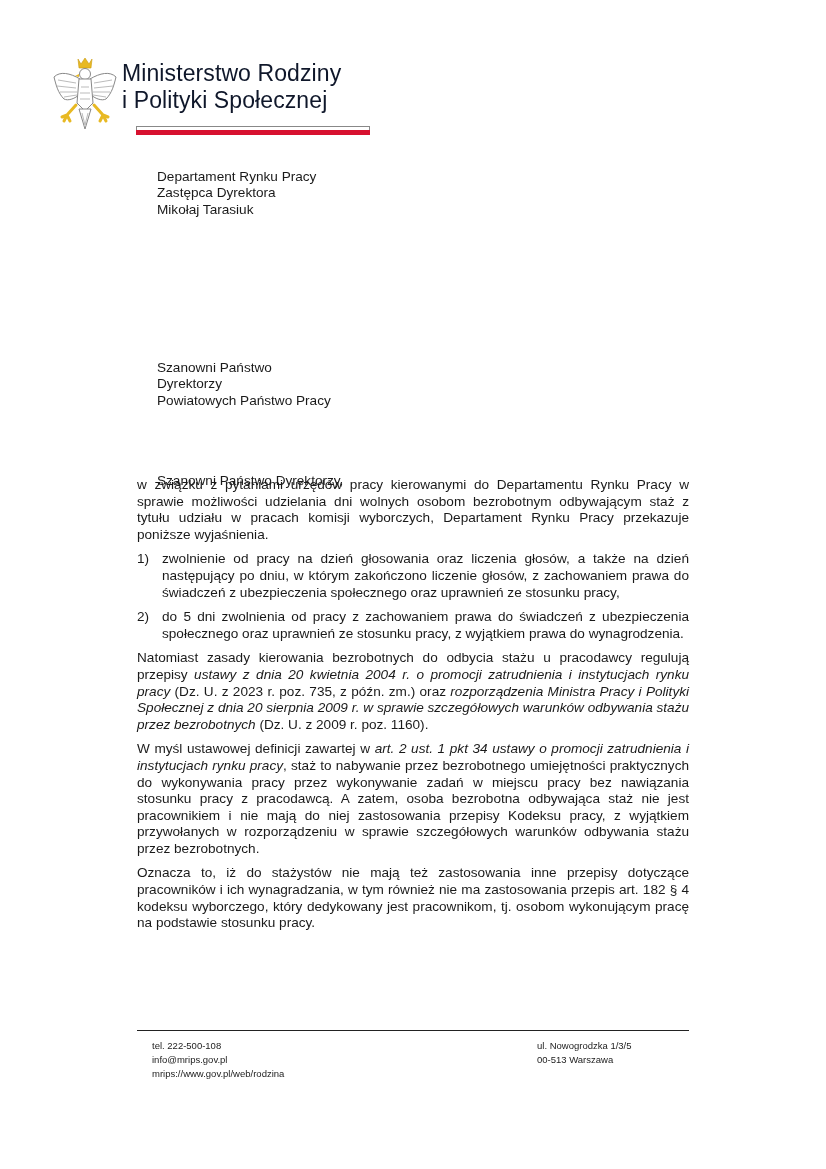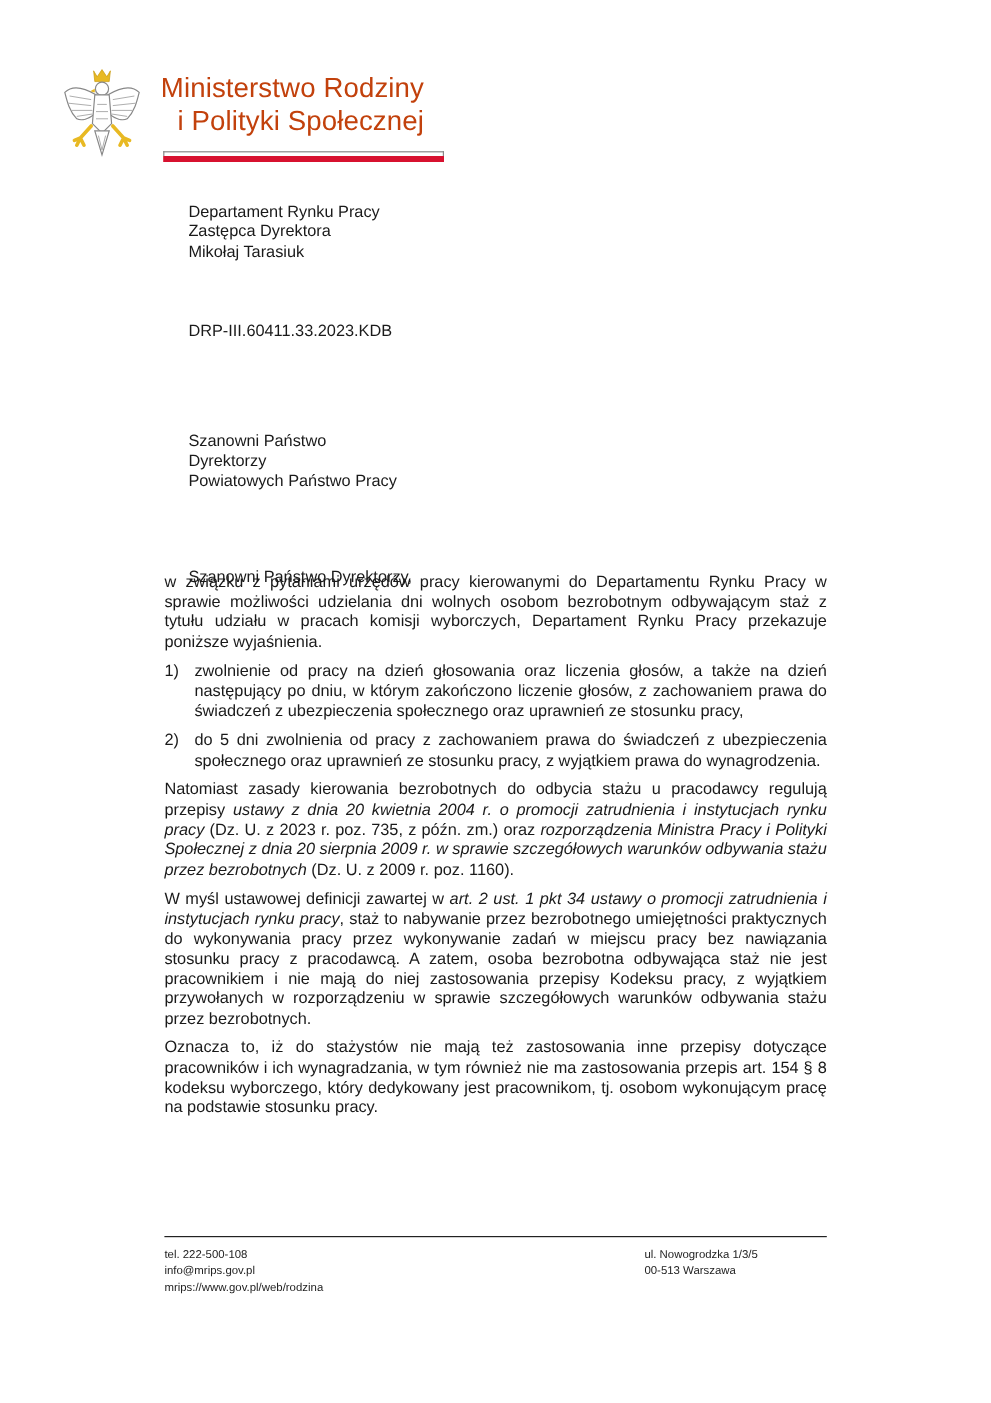--- a/index.html
+++ b/index.html
@@ -1,35 +1,35 @@
 <!DOCTYPE html>
 <html><head>
 <meta charset="utf-8">
 <style>
   html, body { margin:0; padding:0; background:#ffffff; }
   body { width:826px; height:1169px; position:relative; overflow:hidden;
          font-family:"Liberation Sans", "DejaVu Sans", sans-serif; color:#1a1a1a; }
   .abs { position:absolute; }
   #logo { left:52px; top:55px; width:66px; height:82px; }
-  #ministry-title { left:134px; top:60px; font-size:23px; line-height:27px; color:#c2410c; letter-spacing:0.1px;text-align:right; }
+  #ministry-title { left:122px; top:60px; font-size:23px; line-height:27px; color:#0f172a; letter-spacing:0.1px; }
   #flag-bar { left:136px; top:126px; width:234px; height:9px; }
   #flag-bar .white { height:4px; background:#fff; border:1px solid #888; border-bottom:none; box-sizing:border-box; }
   #flag-bar .red { height:5px; background:#d7112f; }
   .block { left:137px; font-size:13.6px; line-height:16.3px;margin-left:20px; }
   #sender { top:169px; }
   #reference { top:268px; }
   #recipient { top:360px; }
   #salutation { top:473px; }
   #body { left:137px; top:477px; width:552px; font-size:13.6px; line-height:16.6px; text-align:justify; }
   #body p { margin:0 0 8px 0; }
   #body ol { margin:0 0 8px 0; padding:0; list-style:none; }
   #body li { position:relative; padding-left:25px; margin-bottom:8px; }
   #body li .num { position:absolute; left:0; top:0; }
   #footer-line { left:137px; top:1030px; width:552px; height:1px; background:#222; }
-  #footer-left { left:137px; top:1039px; font-size:9.5px; line-height:14px; color:#222; }
+  #footer-left { left:152px; top:1039px; font-size:9.5px; line-height:14px; color:#222; }
   #footer-right { left:537px; top:1039px; font-size:9.5px; line-height:14px; color:#222; }
   .line { display:block; }
   em { font-style:italic; }
 </style>
 </head>
 <body>
 
 <div id="logo" class="abs">
   <svg width="66" height="82" viewBox="0 0 66 82">
 
@@ -65,21 +65,20 @@
   <div class="red"></div>
 </div>
 
 <div id="sender" class="abs block">
   <span class="line">Departament Rynku Pracy</span>
   <span class="line">Zastępca Dyrektora</span>
   <span class="line">Mikołaj Tarasiuk</span>
 </div>
 
 <div id="reference" class="abs block">
-  <span class="line">DRP-III.60411.33.2023.KDB</span>
 </div>
 
 <div id="recipient" class="abs block">
   <span class="line">Szanowni Państwo</span>
   <span class="line">Dyrektorzy</span>
   <span class="line">Powiatowych Państwo Pracy</span>
 </div>
 
 <div id="salutation" class="abs block">Szanowni Państwo Dyrektorzy,</div>
 
@@ -90,21 +89,21 @@
       <span class="num">1)</span>
       <span>zwolnienie od pracy na dzień głosowania oraz liczenia głosów, a także na dzień następujący po dniu, w którym zakończono liczenie głosów, z zachowaniem prawa do świadczeń z ubezpieczenia społecznego oraz uprawnień ze stosunku pracy,</span>
     </li>
     <li>
       <span class="num">2)</span>
       <span>do 5 dni zwolnienia od pracy z zachowaniem prawa do świadczeń z ubezpieczenia społecznego oraz uprawnień ze stosunku pracy, z wyjątkiem prawa do wynagrodzenia.</span>
     </li>
   </ol>
   <p><span>Natomiast zasady kierowania bezrobotnych do odbycia stażu u pracodawcy regulują przepisy </span><em>ustawy z dnia 20 kwietnia 2004 r. o promocji zatrudnienia i instytucjach rynku pracy</em><span> (Dz. U. z 2023 r. poz. 735, z późn. zm.) oraz </span><em>rozporządzenia Ministra Pracy i Polityki Społecznej z dnia 20 sierpnia 2009 r. w sprawie szczegółowych warunków odbywania stażu przez bezrobotnych</em><span> (Dz. U. z 2009 r. poz. 1160).</span></p>
   <p><span>W myśl ustawowej definicji zawartej w </span><em>art. 2 ust. 1 pkt 34 ustawy o promocji zatrudnienia i instytucjach rynku pracy</em><span>, staż to nabywanie przez bezrobotnego umiejętności praktycznych do wykonywania pracy przez wykonywanie zadań w miejscu pracy bez nawiązania stosunku pracy z pracodawcą. A zatem, osoba bezrobotna odbywająca staż nie jest pracownikiem i nie mają do niej zastosowania przepisy Kodeksu pracy, z wyjątkiem przywołanych w rozporządzeniu w sprawie szczegółowych warunków odbywania stażu przez bezrobotnych.</span></p>
-  <p>Oznacza to, iż do stażystów nie mają też zastosowania inne przepisy dotyczące pracowników i ich wynagradzania, w tym również nie ma zastosowania przepis art. 154 § 8 kodeksu wyborczego, który dedykowany jest pracownikom, tj. osobom wykonującym pracę na podstawie stosunku pracy.</p>
+  <p>Oznacza to, iż do stażystów nie mają też zastosowania inne przepisy dotyczące pracowników i ich wynagradzania, w tym również nie ma zastosowania przepis art. 182 § 4 kodeksu wyborczego, który dedykowany jest pracownikom, tj. osobom wykonującym pracę na podstawie stosunku pracy.</p>
 </div>
 
 <div id="footer-line" class="abs"></div>
 <div id="footer-left" class="abs">
   <span class="line">tel. 222-500-108</span>
   <span class="line">info@mrips.gov.pl</span>
   <span class="line">mrips://www.gov.pl/web/rodzina</span>
 </div>
 <div id="footer-right" class="abs">
   <span class="line">ul. Nowogrodzka 1/3/5</span>

